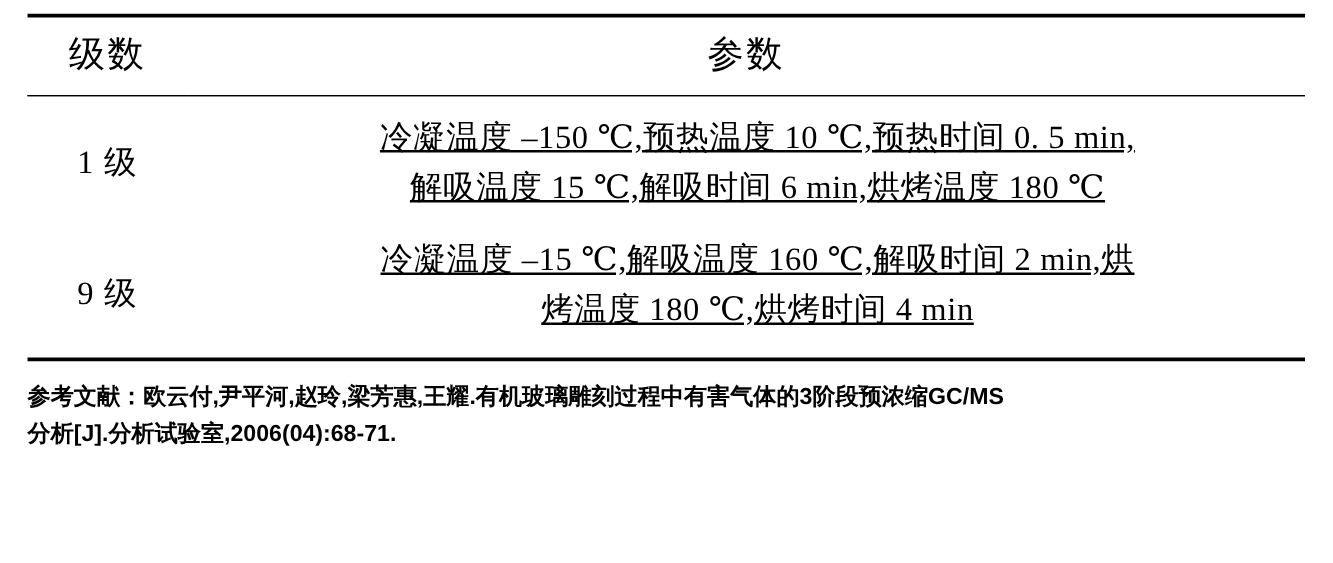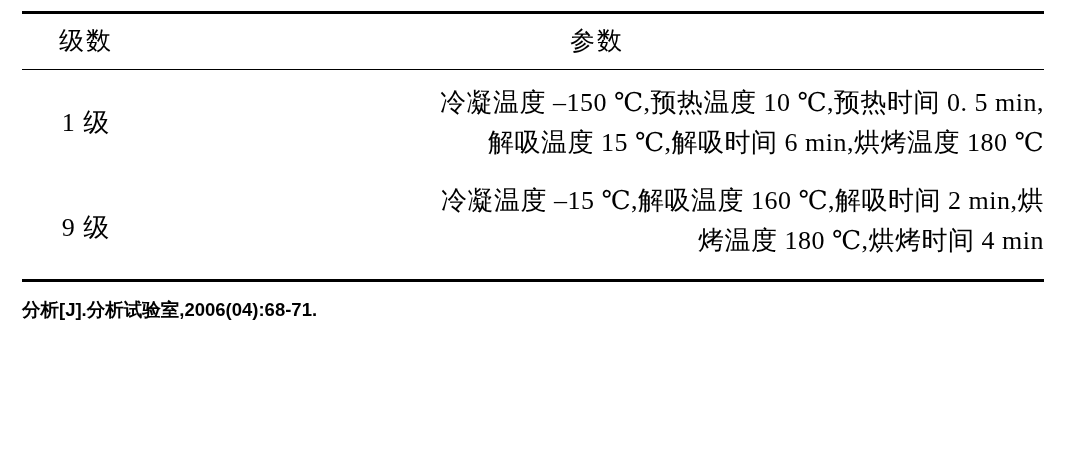--- a/index.html
+++ b/index.html
@@ -23,21 +23,21 @@
   }
   table.tbl {
     width: 100%;
     border-collapse: collapse;
     table-layout: fixed;
   }
   thead th {
     border-bottom: 1.5px solid #000;
     font-weight: normal;
     padding: 10px 0 12px 0;
-    font-size: 25px;
+    font-size: 29px;
     letter-spacing: 2px;
   }
   thead th.col-level {
     width: 128px;
     text-align: center;
   }
   thead th.col-param {
     text-align: center;
   }
   tbody td {
@@ -45,24 +45,25 @@
     vertical-align: middle;
     font-size: 26px;
   }
   td.level {
     width: 128px;
     text-align: center;
     white-space: nowrap;
     letter-spacing: 1px;
   }
   td.param {
-    text-align: right;
+    text-align: center;
     line-height: 1.52;
     padding: 13px 0 13px 18px;
     letter-spacing: 0.5px;
+    text-decoration: underline;
   }
   tbody tr.row2 td, tbody tr.row3 td {
     padding-top: 6px;
   }
   .rule-bottom {
     border-top: 3px solid #000;
     margin-top: 6px;
   }
   .reference {
     font-family: "Liberation Sans", "DejaVu Sans", sans-serif;
@@ -106,16 +107,17 @@
           <div>冷凝温度 –15 ℃,解吸温度 160 ℃,解吸时间 2 min,烘</div>
           <div>烤温度 180 ℃,烘烤时间 4 min</div>
         </td>
       </tr>
     </tbody>
   </table>
 
   <div class="rule-bottom"></div>
 
   <div class="reference">
+    <div>参考文献：欧云付,尹平河,赵玲,梁芳惠,王耀.有机玻璃雕刻过程中有害气体的3阶段预浓缩GC/MS</div>
     <div>分析[J].分析试验室,2006(04):68-71.</div>
   </div>
 
 </div>
 
 </body></html>

